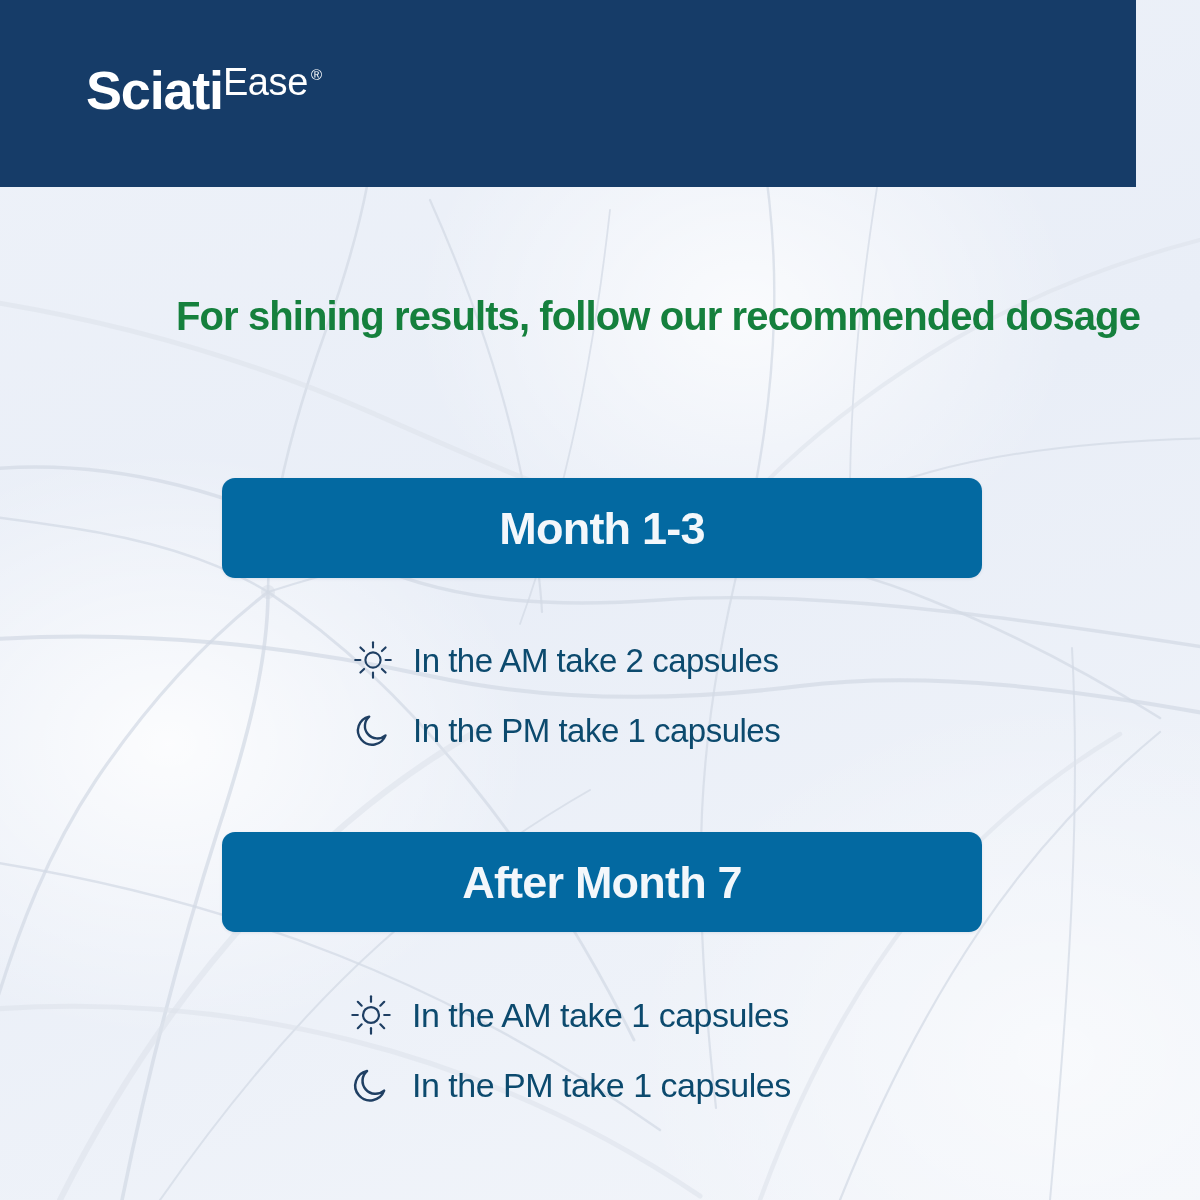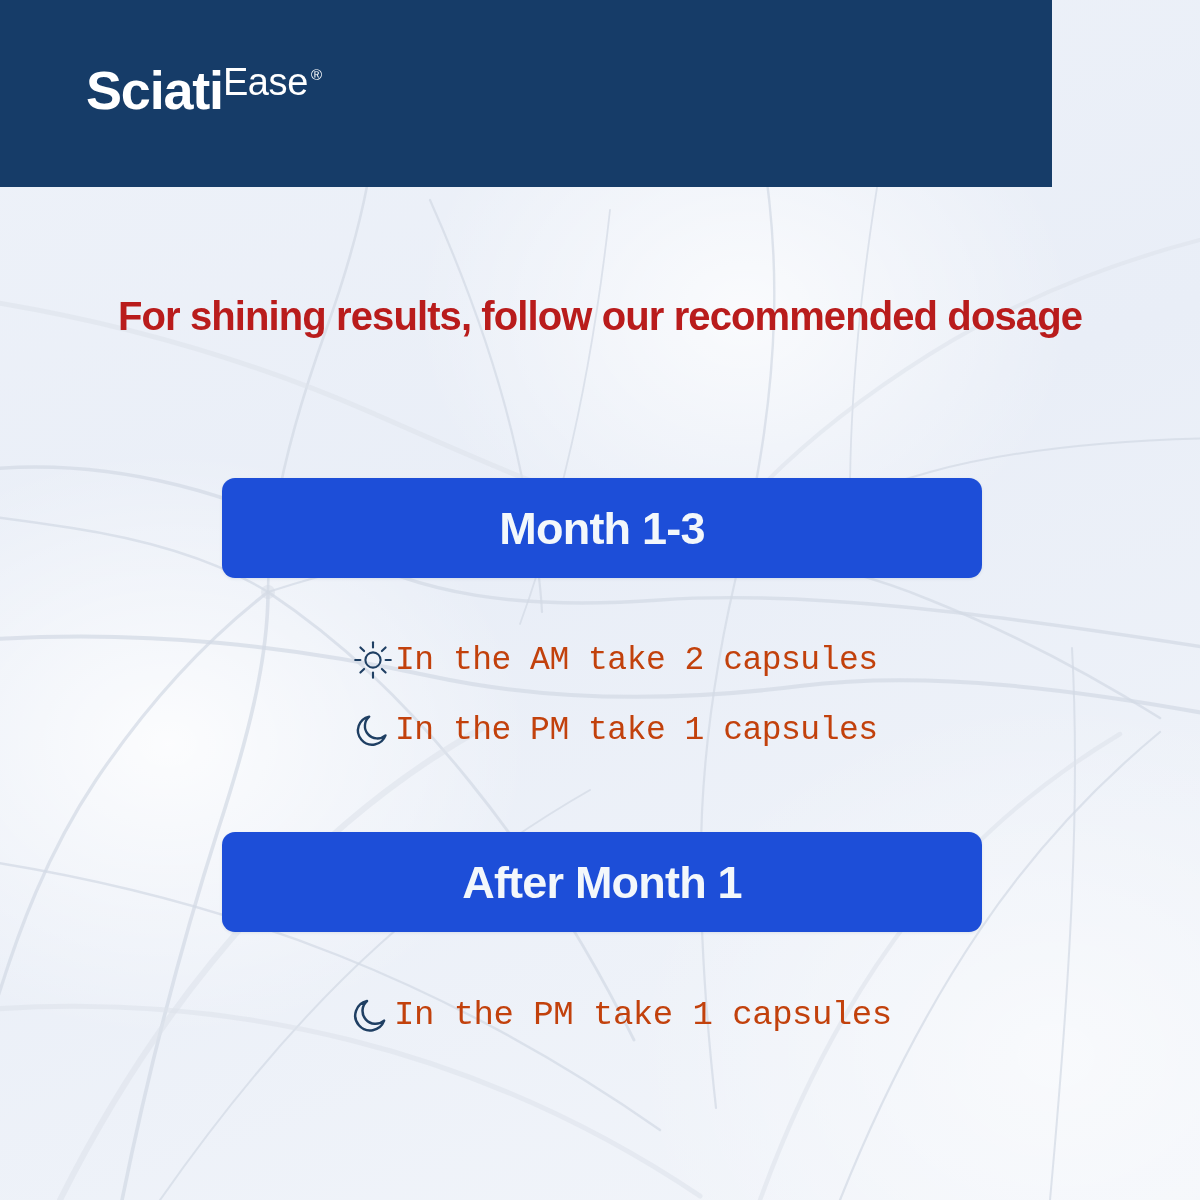--- a/index.html
+++ b/index.html
@@ -41,21 +41,21 @@
       radial-gradient(ellipse 600px 500px at 88% 88%, rgba(255,255,255,0.55), rgba(255,255,255,0) 72%),
       linear-gradient(160deg, #eef2f9 0%, #e9eef7 45%, #f2f5fa 100%);
     z-index: 0;
   }
 
   
   .header {
     position: absolute;
     left: 0;
     top: 0;
-    width: 1052px;
+    width: 1136px;
     height: 187px;
     background: #163c68;
     z-index: 3;
     display: flex;
     align-items: center;
   }
   .logo {
     margin-left: 86px;
     display: flex;
     align-items: flex-start;
@@ -92,22 +92,22 @@
     width: 1200px;
     height: 1013px;
     z-index: 2;
   }
 
   .headline {
     position: absolute;
     left: 60px;
     top: 103px;
     width: 1080px;
-    text-align: center;
-    color: #b91c1c;
+    text-align: right;
+    color: #15803d;
     font-size: 40px;
     font-weight: 700;
     line-height: 1.32;
     letter-spacing: -0.9px;
   }
   .headline-line {
     display: block;
     white-space: nowrap;
   }
 
@@ -116,21 +116,21 @@
     position: absolute;
     left: 222px;
     width: 760px;
   }
   .dose-block.block-1 { top: 291px; }
   .dose-block.block-2 { top: 645px; }
 
   .banner {
     width: 760px;
     height: 100px;
-    background: #1d4ed8;
+    background: #0369a1;
     border-radius: 13px;
     display: flex;
     align-items: center;
     justify-content: center;
     box-shadow: 0 1px 3px rgba(30,60,100,0.10);
   }
   .banner-label {
     color: #f3f7fb;
     font-size: 45px;
     font-weight: 700;
@@ -157,27 +157,27 @@
     height: 44px;
     flex: 0 0 44px;
     display: flex;
     align-items: center;
     justify-content: center;
     color: #1f3f63;
   }
   .dose-icon svg { display: block; }
 
   .dose-text {
+    margin-left: 18px;
     font-size: 33px;
     font-weight: 400;
-    color: #c2410c;
+    color: #0c4a6e;
     letter-spacing: -0.5px;
     line-height: 1;
     white-space: nowrap;
-    font-family: Liberation Mono, monospace;
   }
   .dose-block.block-2 .dose-text {
     font-size: 34px;
   }
   .dose-block.block-2 .dose-icon {
     width: 46px;
     height: 46px;
     flex: 0 0 46px;
   }
 </style>
@@ -267,24 +267,40 @@
             </svg>
           </span>
           <span class="dose-text">In the PM take 1 capsules</span>
         </div>
 
       </div>
     </div>
 
     <div class="dose-block block-2">
       <div class="banner">
-        <span class="banner-label">After Month 1</span>
+        <span class="banner-label">After Month 7</span>
       </div>
       <div class="dose-lines">
 
+        <div class="dose-row">
+          <span class="dose-icon">
+            <svg width="44" height="44" viewBox="0 0 42 42" fill="none" stroke="currentColor" stroke-width="2.1" stroke-linecap="round">
+              <circle cx="21" cy="21" r="7.6"></circle>
+              <line x1="21" y1="3.2" x2="21" y2="8.4"></line>
+              <line x1="21" y1="33.6" x2="21" y2="38.8"></line>
+              <line x1="3.2" y1="21" x2="8.4" y2="21"></line>
+              <line x1="33.6" y1="21" x2="38.8" y2="21"></line>
+              <line x1="8.4" y1="8.4" x2="12.1" y2="12.1"></line>
+              <line x1="29.9" y1="29.9" x2="33.6" y2="33.6"></line>
+              <line x1="8.4" y1="33.6" x2="12.1" y2="29.9"></line>
+              <line x1="29.9" y1="12.1" x2="33.6" y2="8.4"></line>
+            </svg>
+          </span>
+          <span class="dose-text">In the AM take 1 capsules</span>
+        </div>
 
         <div class="dose-row">
           <span class="dose-icon">
             <svg width="44" height="44" viewBox="0 0 42 42" fill="none" stroke="currentColor" stroke-width="2.4" stroke-linecap="round" stroke-linejoin="round">
               <path d="M33.5 26.4 A 14.2 14.2 0 1 1 17.2 7.6 A 11.6 11.6 0 0 0 33.5 26.4 Z"></path>
             </svg>
           </span>
           <span class="dose-text">In the PM take 1 capsules</span>
         </div>
 

